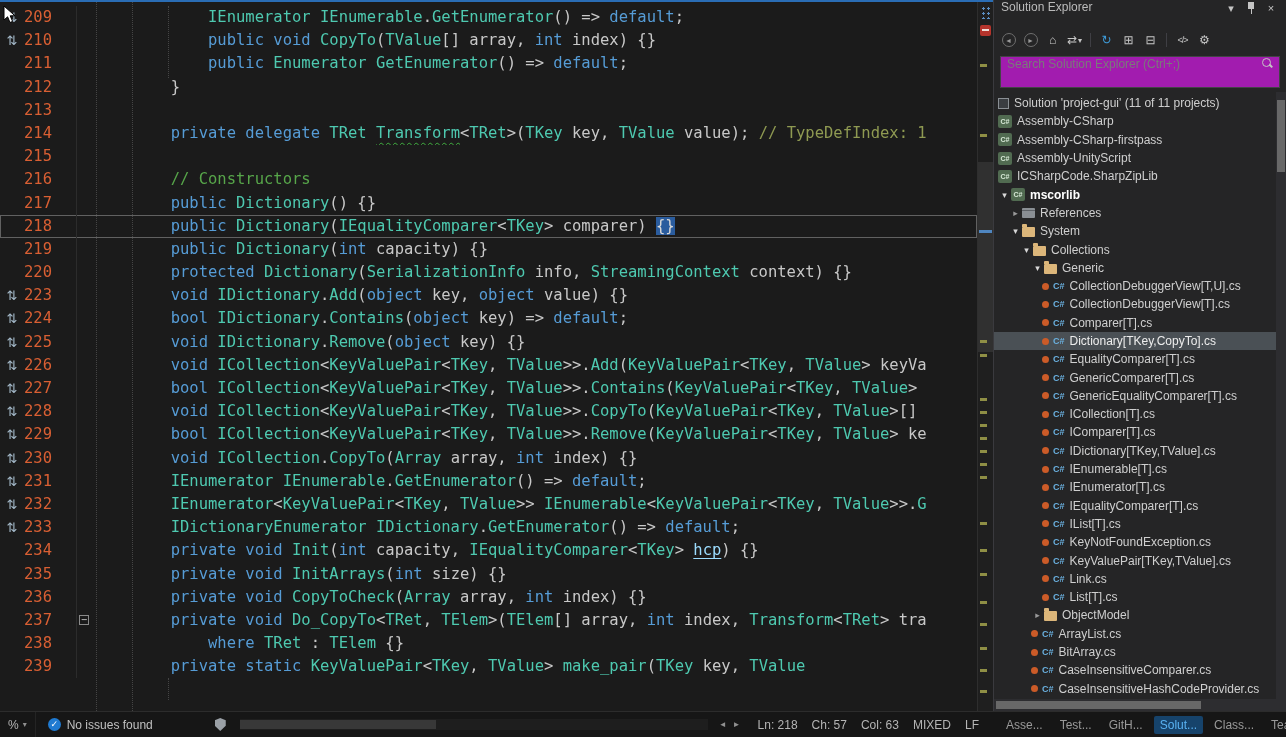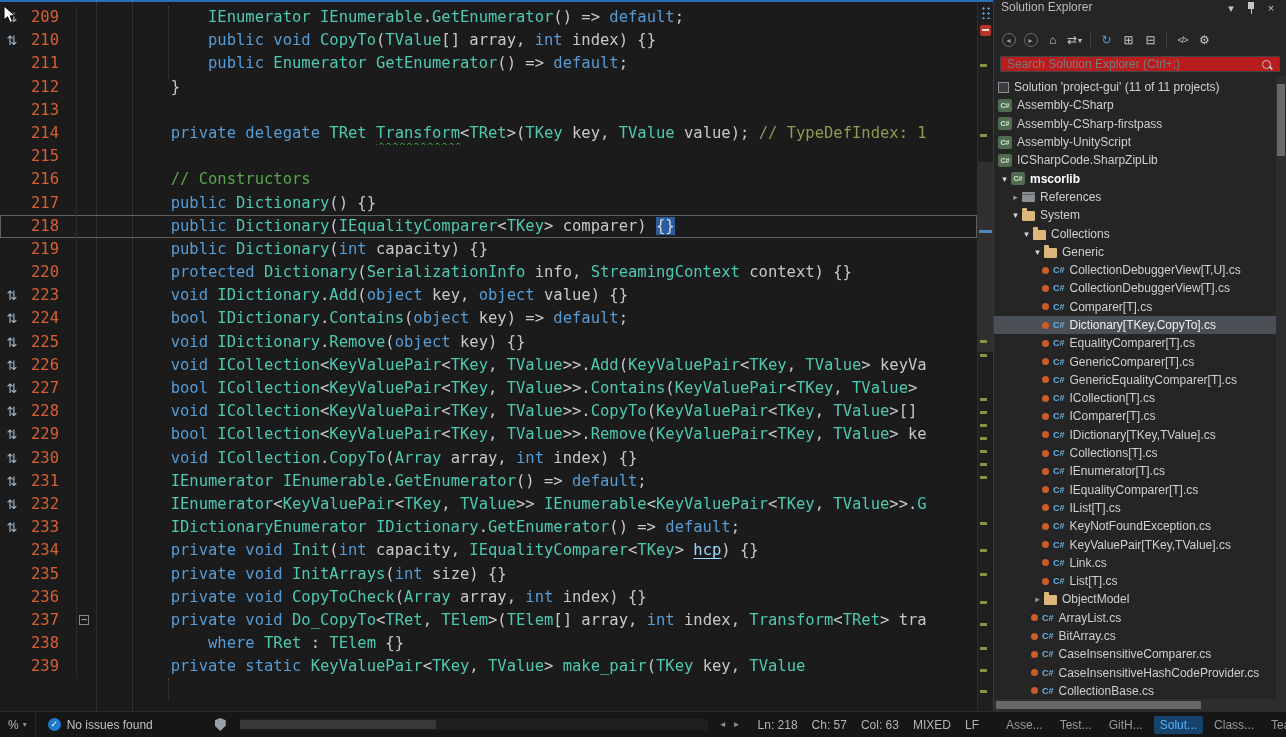--- a/index.html
+++ b/index.html
@@ -13,21 +13,21 @@
   .code-col{width:977px;flex:none;position:relative;overflow:hidden;padding-top:4px}
   .guide{position:absolute;width:0;border-left:1px dotted #454545;z-index:0}
   .g0{left:96px;top:0;bottom:0}
   .g4{left:132px;top:0;bottom:0}
   .g8a{left:168px;top:4px;height:72px}
   .g8b{left:168px;top:676px;height:22px}
   .code-line{display:flex;height:23.2px;line-height:23.2px;font-family:"DejaVu Sans Mono",monospace;font-size:15.5px;white-space:pre;position:relative;z-index:1}
   .code-line.cur{box-shadow:inset 0 0 0 1px #616161}
   .glyph-cell{width:24px;flex:none;text-align:center}
   .ref-glyph{color:#a4b9c9;font-size:13px;font-family:"DejaVu Sans",sans-serif}
-  .line-num{width:52px;flex:none;text-align:center;padding-right:10px;color:#d95f33}
+  .line-num{width:52px;flex:none;text-align:left;padding-right:10px;color:#d95f33}
   .fold-cell{width:14px;flex:none;position:relative;border-left:1px solid #2c2c2c}
   .fold-box{position:absolute;top:6px;left:2px;width:10px;height:10px;border:1px solid #8a8a8a;background:#1b1b1b;color:#c8c8c8;font:10px/8px "DejaVu Sans Mono",monospace;text-align:center}
   .code-text{flex:1;overflow:hidden;padding-left:6px;color:#c8c8c8}
   .tok-k{color:#569cd6}
   .tok-t{color:#4ec9b0}
   .tok-p{color:#c8c8c8}
   .tok-c{color:#57a64a}
   .tok-o{color:#8f9a52}
   .tok-w{color:#4ec9b0;text-decoration:underline wavy #3fae3f;text-decoration-thickness:1px;text-underline-offset:4px}
   .tok-u{color:#9cdcfe;text-decoration:underline;text-underline-offset:3px}
@@ -50,21 +50,21 @@
   .pin{width:12px;height:14px;position:relative}
   .pin::before{content:"";position:absolute;left:3px;top:1px;width:6px;height:7px;background:#c5c5c5}
   .pin::after{content:"";position:absolute;left:5.5px;top:8px;width:1.5px;height:5px;background:#c5c5c5}
   .ex-toolbar{height:26px;flex:none;display:flex;align-items:center;gap:3px;padding:0 5px}
   .tbtn{min-width:19px;height:19px;display:flex;align-items:center;justify-content:center;color:#c5c5c5;font-size:12px}
   .tbtn.blue{color:#3e9bd8}
   .circ{width:14px;height:14px;border:1px solid #6f6f6f;border-radius:50%;font-size:7px;display:flex;align-items:center;justify-content:center;color:#9a9a9a}
   .tcaret{font-size:8px;color:#c5c5c5;margin-left:1px}
   .tsep{width:1px;height:14px;background:#3f3f44;margin:0 3px}
   .codeglyph{font-size:9px;letter-spacing:-1px}
-  .ex-search{margin:3px 6px 4px 6px;height:16px;flex:none;background:#b91c1c;border:1px solid #434346;display:flex;align-items:flex-end}
+  .ex-search{margin:3px 6px 4px 6px;height:32px;flex:none;background:#a21caf;border:1px solid #434346;display:flex;align-items:flex-start}
   .ex-search input{flex:1;background:transparent;border:0;outline:none;color:#c8c8c8;font-size:12px;padding:0 6px;font-family:"Liberation Sans",sans-serif;min-width:0}
   .ex-search input::placeholder{color:#7a7a7a}
   .mag{width:12px;height:12px;position:relative;margin-right:6px;flex:none}
   .mag::before{content:"";position:absolute;left:1px;top:1px;width:7px;height:7px;border:1.5px solid #c5c5c5;border-radius:50%}
   .mag::after{content:"";position:absolute;left:8px;top:8px;width:4px;height:1.5px;background:#c5c5c5;transform:rotate(45deg)}
   .ex-tree{flex:1;position:relative;overflow:hidden;padding-top:2px}
   .trow{height:18.3px;display:flex;align-items:center;font-size:12px;color:#cfcfcf;padding-left:4px;white-space:nowrap}
   .trow.sel{background:#4a5055;color:#ededed}
   .tind{flex:none}
   .arrow{width:13px;flex:none;font-size:9px;color:#9a9a9a;text-align:center}
@@ -334,21 +334,21 @@
           <div class="trow">
             <span class="tind" style="width: 44px;"></span>
             <span class="dot"></span>
             <span class="ico-cs">C#</span>
             <span class="tlabel">IDictionary[TKey,TValue].cs</span>
           </div>
           <div class="trow">
             <span class="tind" style="width: 44px;"></span>
             <span class="dot"></span>
             <span class="ico-cs">C#</span>
-            <span class="tlabel">Collections[T].cs</span>
+            <span class="tlabel">IEnumerable[T].cs</span>
           </div>
           <div class="trow">
             <span class="tind" style="width: 44px;"></span>
             <span class="dot"></span>
             <span class="ico-cs">C#</span>
             <span class="tlabel">IEnumerator[T].cs</span>
           </div>
           <div class="trow">
             <span class="tind" style="width: 44px;"></span>
             <span class="dot"></span>

